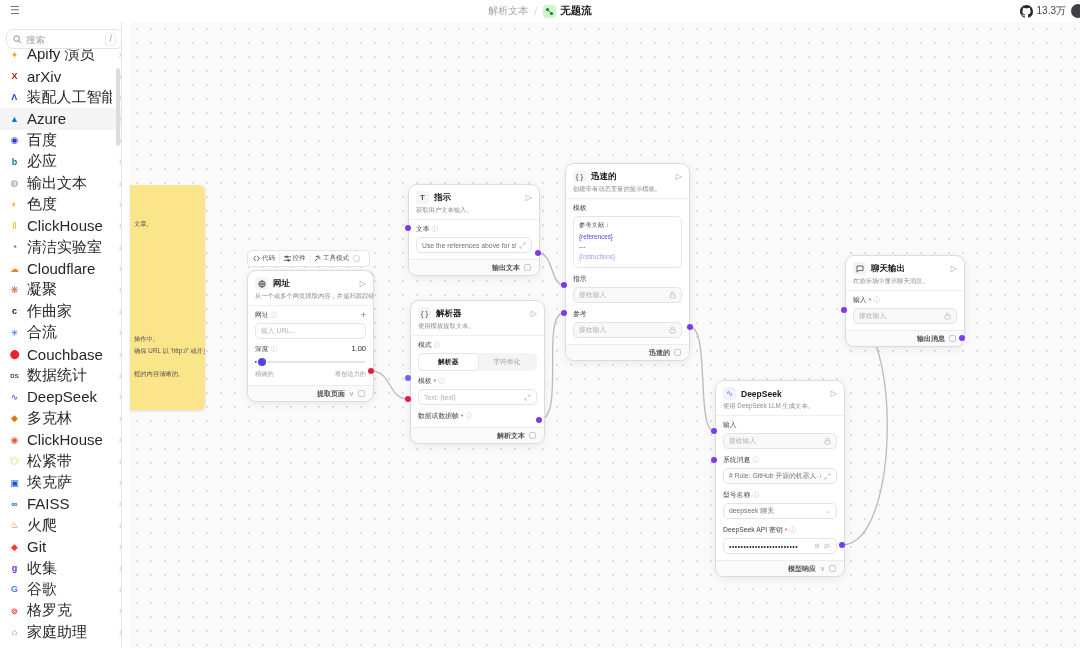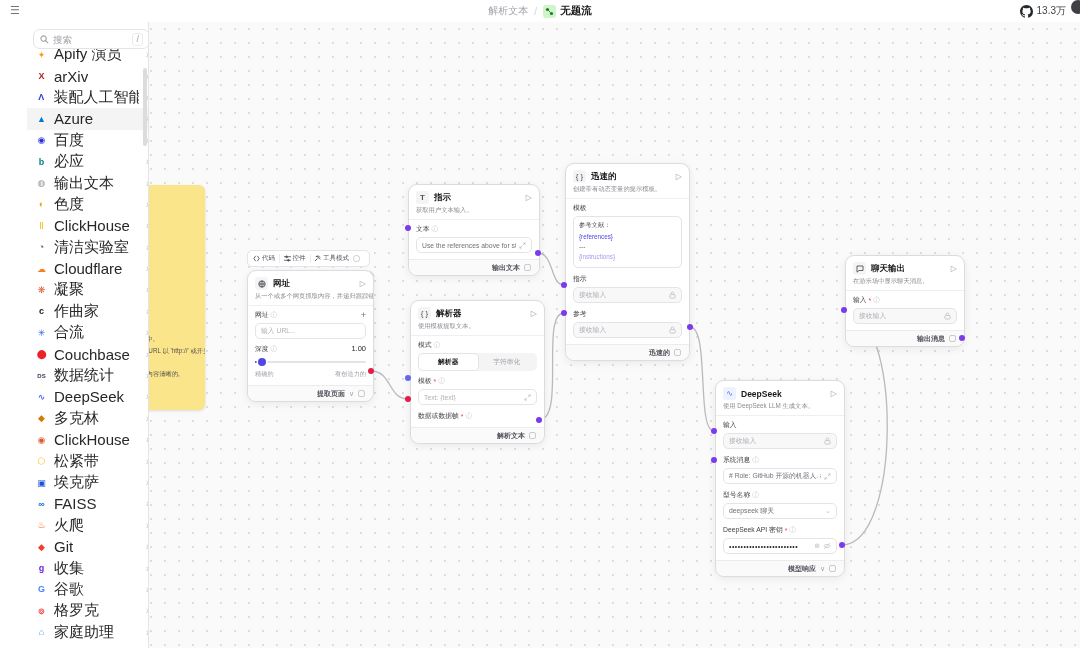--- a/index.html
+++ b/index.html
@@ -11,27 +11,27 @@
     display:flex; align-items:center; z-index:30; }
   .hdr-left { position:absolute; left:10px; top:4px; color:#71717a; font-size:11px; }
   .hdr-center { position:absolute; left:0; right:0; top:0; height:22px; display:flex;
     align-items:center; justify-content:center; gap:6px; }
   .crumb { color:#a1a1aa; font-size:10px; }
   .crumb-sep { color:#d4d4d8; font-size:10px; }
   .flow-chip { display:flex; align-items:center; gap:4px; }
   .flow-icon { width:13px; height:13px; border-radius:3px; background:#d3f3c8; color:#15803d;
     display:flex; align-items:center; justify-content:center; font-size:8px; }
   .flow-title { font-size:10.5px; font-weight:bold; color:#18181b; }
-  .hdr-right { position:absolute; right:0; top:0; height:22px; display:flex; gap:5px; padding-right:2px; }
+  .hdr-right { position:absolute; right:0; top:0; height:22px; display:flex; align-items:center; gap:5px; padding-right:2px; }
   .gh { display:flex; align-items:center; gap:4px; color:#3f3f46; font-size:10px; cursor:pointer; }
   .avatar { width:14px; height:14px; border-radius:50%; background:#3f3f46; margin-right:-7px; }
 
   
   .sidebar { position:absolute; left:0; top:22px; width:122px; height:626px; background:#fff;
-    border-right:1px solid #e4e4e7; z-index:20; overflow:hidden;margin-left:27px; }
+    border-right:1px solid #e4e4e7; z-index:20; overflow:hidden; }
   .searchbox { position:absolute; left:6px; top:7px; width:117px; height:20px; border:1px solid #e4e4e7;
     border-radius:7px; background:#fff; display:flex; align-items:center; padding:0 6px; gap:4px; z-index:3; }
   .searchbox input { border:none; outline:none; width:70px; font-size:9.5px; color:#3f3f46; background:transparent; }
   .searchbox input::placeholder { color:#a1a1aa; }
   .slash-key { margin-left:auto; color:#a1a1aa; font-size:9px; border:1px solid #ececee; border-radius:3px;
     padding:0 3px; line-height:11px; }
   .side-list { position:absolute; left:0; top:30px; width:130px; }
   .side-item { height:21.4px; display:flex; align-items:center; padding:0 8px 0 9px; gap:7px; cursor:pointer; }
   .side-item.active { background:#f4f4f5; }
   .side-icon { width:11px; display:inline-flex; justify-content:center; font-size:9px; font-weight:bold; }

